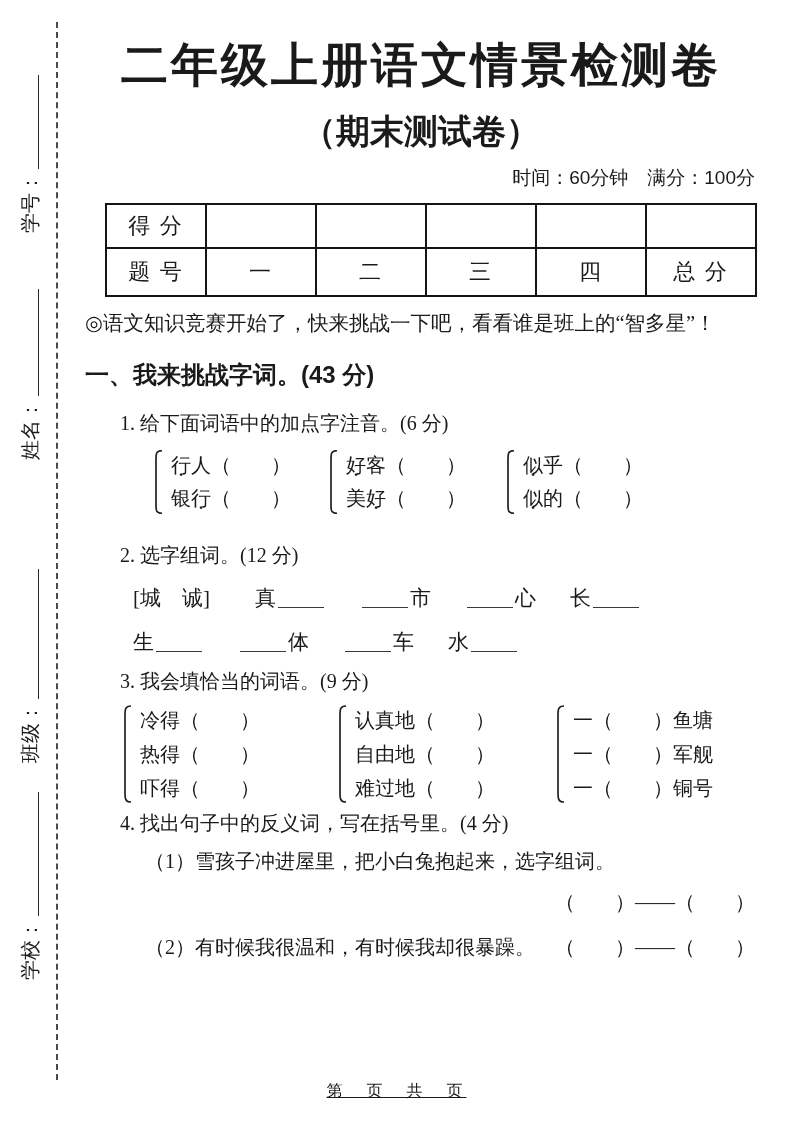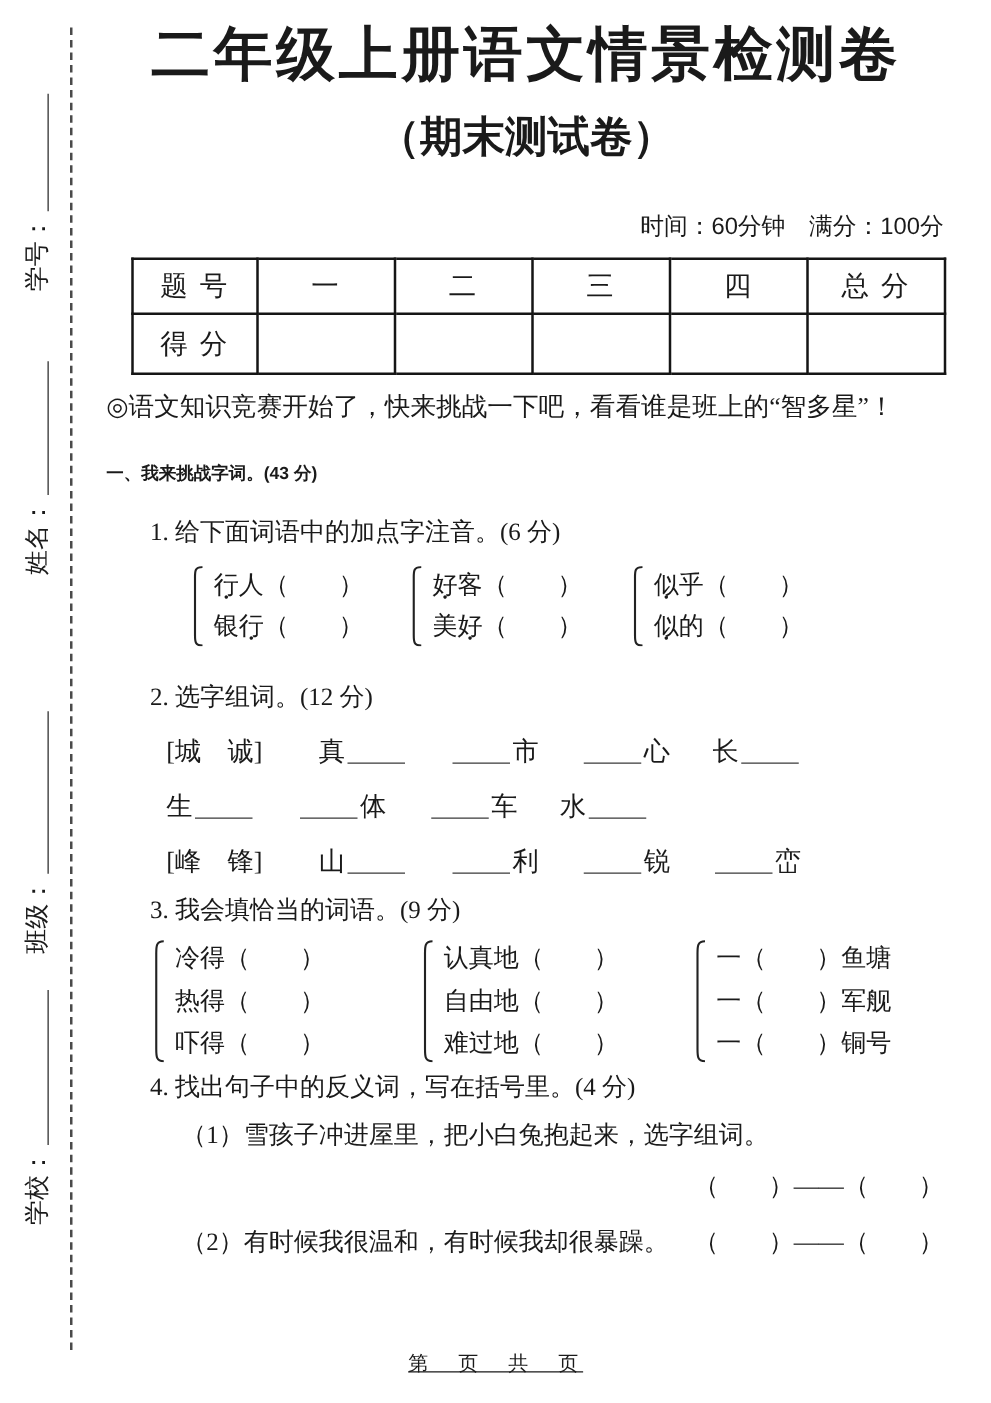--- a/index.html
+++ b/index.html
@@ -15,45 +15,45 @@
   }
   .sidebar-field {
     position:absolute; left:16px; display:flex; align-items:flex-end;
     transform:rotate(-90deg); transform-origin:0 0;
     font-size:20px; line-height:28px; white-space:nowrap;
   }
   .sf-line { flex:1; border-bottom:1.6px solid #2a2a2a; margin:0 2px 5px 4px; height:0; }
   
   .main { position:absolute; left:85px; top:0; width:672px; }
   .title {
-    margin-top:12px; text-align:center; font-size:47px; font-weight:900;
+    margin-top:34px; text-align:center; font-size:47px; font-weight:900;
     letter-spacing:3px; font-family:"Liberation Sans","DejaVu Sans",sans-serif;
   }
   .subtitle {
     margin-top:12px; text-align:center; font-size:34px; font-weight:700;
     font-family:"Liberation Sans","DejaVu Sans",sans-serif;
   }
   .info {
-    margin-top:35px; text-align:right; font-size:19px; padding-right:2px;
+    margin-top:10px; text-align:right; font-size:19px; padding-right:2px;
     font-family:"Liberation Sans","DejaVu Sans",sans-serif;
   }
   
   table.score { border-collapse:collapse; margin:12px 0 0 20px; table-layout:fixed; }
   table.score td {
     border:2.2px solid #151515; text-align:center; font-size:22px;
     padding:0; letter-spacing:2px;
   }
   table.score tr:first-child td { height:42px; }
   table.score tr:last-child  td { height:46px; }
   .col-label { width:98px; } .col-q { width:108px; }
   
   .intro { margin-top:13px; font-size:20.5px; line-height:27px; white-space:nowrap; }
   
   .sec-heading {
-    margin-top:24px; font-size:14px; font-weight:bold; line-height:28px;
+    margin-top:24px; font-size:24px; font-weight:bold; line-height:28px;
     font-family:"Liberation Sans","DejaVu Sans",sans-serif;
   }
   .q-title { margin:20px 0 0 35px; font-size:20px; line-height:28px; }
   
   .q1-row { position:relative; height:86px; margin:10px 0 0 35px; }
   .q1g { position:absolute; top:2px; display:flex;align-items:flex-end; }
   .q1g .lines { margin-left:8px; }
   .q1g .line { font-size:20px; line-height:33px; white-space:nowrap; }
   .brace { width:10px; align-self:center; }
   .brace svg { display:block; width:10px; }
@@ -112,35 +112,35 @@
 
   <div class="main">
 
     <div class="title">二年级上册语文情景检测卷</div>
     <div class="subtitle">（期末测试卷）</div>
     <div class="info">时间：60分钟　满分：100分</div>
 
     <table class="score">
       <tbody>
           <tr>
+        <td>得 分</td>
+        <td></td>
+        <td></td>
+        <td></td>
+        <td></td>
+        <td></td>
+      </tr>
+      <tr>
         <td class="col-label">题 号</td>
         <td class="col-q">一</td>
         <td class="col-q">二</td>
         <td class="col-q">三</td>
         <td class="col-q">四</td>
         <td class="col-q">总 分</td>
       </tr>
-      <tr>
-        <td>得 分</td>
-        <td></td>
-        <td></td>
-        <td></td>
-        <td></td>
-        <td></td>
-      </tr>
     </tbody>
       </table>
 
     <div class="intro">◎语文知识竞赛开始了，快来挑战一下吧，看看谁是班上的“智多星”！</div>
 
     <div class="sec-heading">一、我来挑战字词。(43 分)</div>
 
     <div class="q-title">1. 给下面词语中的加点字注音。(6 分)</div>
     <div class="q1-row">
       <div class="q1g" style="left:33px">
@@ -185,27 +185,20 @@
       <span class="q2-item"><span></span><span class="q2-blank"></span><span>市</span></span>
       <span class="q2-item"><span></span><span class="q2-blank"></span><span>心</span></span>
       <span class="q2-item"><span>长</span><span class="q2-blank"></span><span></span></span>
     </div>
     <div class="q2-row">
       <span class="q2-item"><span>生</span><span class="q2-blank"></span><span></span></span>
       <span class="q2-item"><span></span><span class="q2-blank"></span><span>体</span></span>
       <span class="q2-item"><span></span><span class="q2-blank"></span><span>车</span></span>
       <span class="q2-item"><span>水</span><span class="q2-blank"></span><span></span></span>
     </div>
-    <div class="q2-row">
-      <span class="q2-choices">[峰　锋]</span>
-      <span class="q2-item"><span>山</span><span class="q2-blank"></span><span></span></span>
-      <span class="q2-item"><span></span><span class="q2-blank"></span><span>利</span></span>
-      <span class="q2-item"><span></span><span class="q2-blank"></span><span>锐</span></span>
-      <span class="q2-item"><span></span><span class="q2-blank"></span><span>峦</span></span>
-    </div>
 
     <div class="q-title" style="margin-top:10px">3. 我会填恰当的词语。(9 分)</div>
     <div class="q3-row">
       <div class="q3g" style="left:217px">
         <span class="brace" style="height:98px">
           <svg viewBox="0 0 10 100" preserveAspectRatio="none" style="height:98px">
               <path d="M9,1 C3,1 3,5 3,11 L3,89 C3,95 3,99 9,99" fill="none" stroke="#222" stroke-width="1.7" vector-effect="non-scaling-stroke"></path>
             </svg>
         </span>
         <span class="lines">

